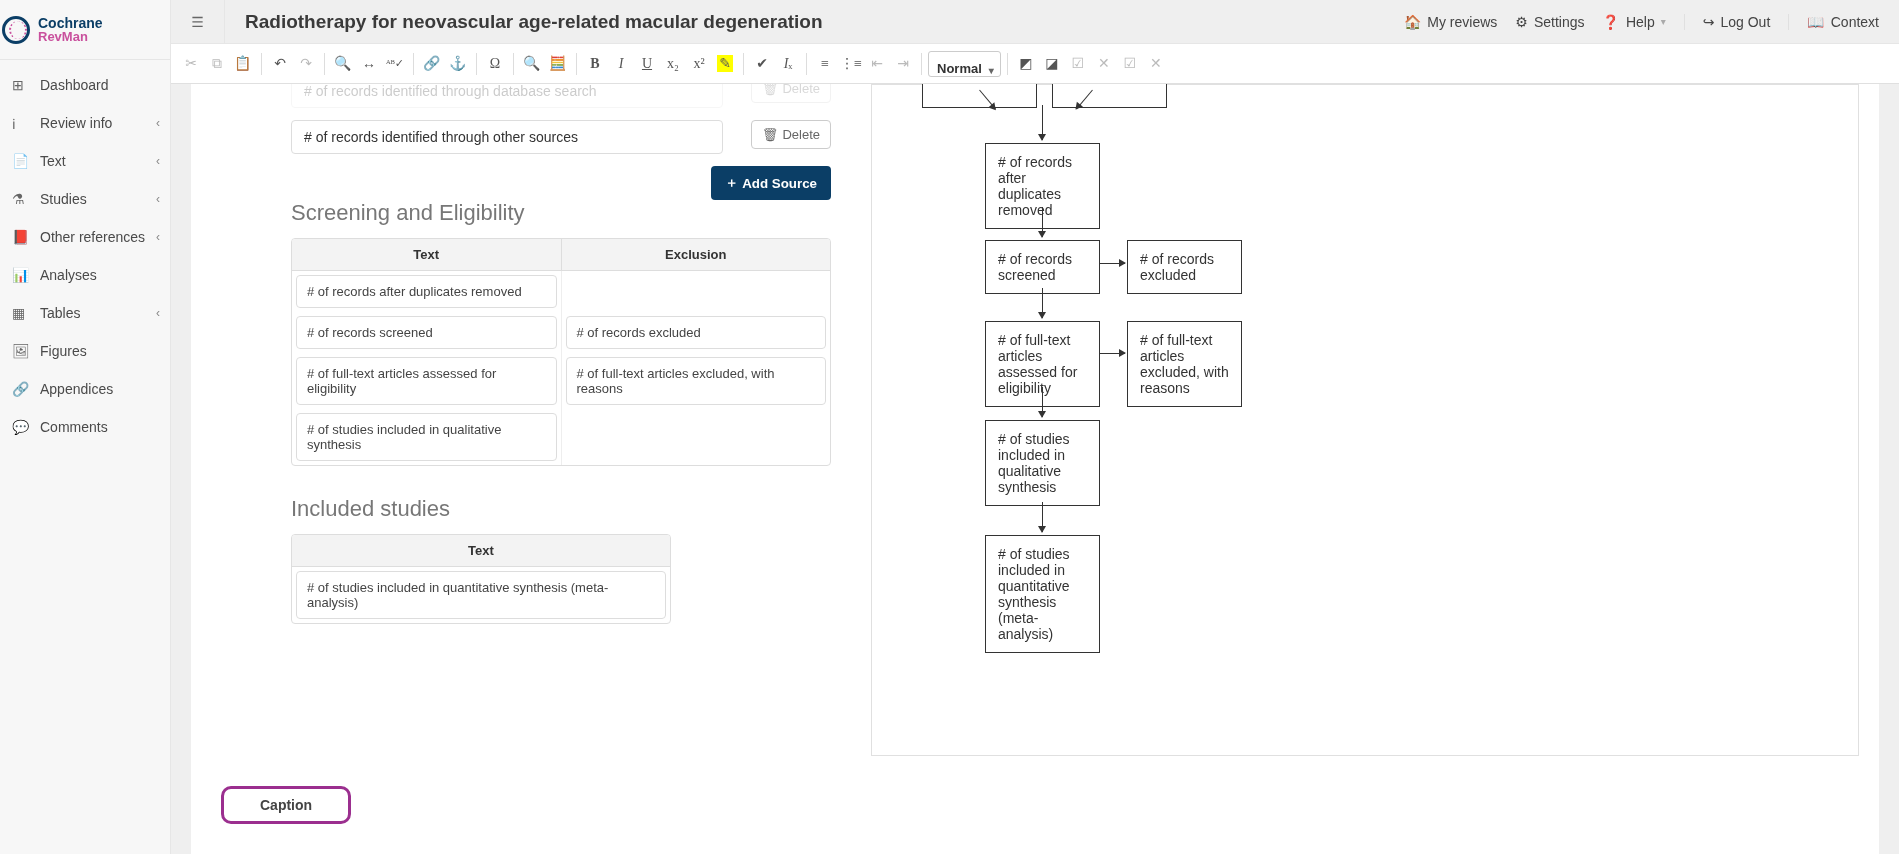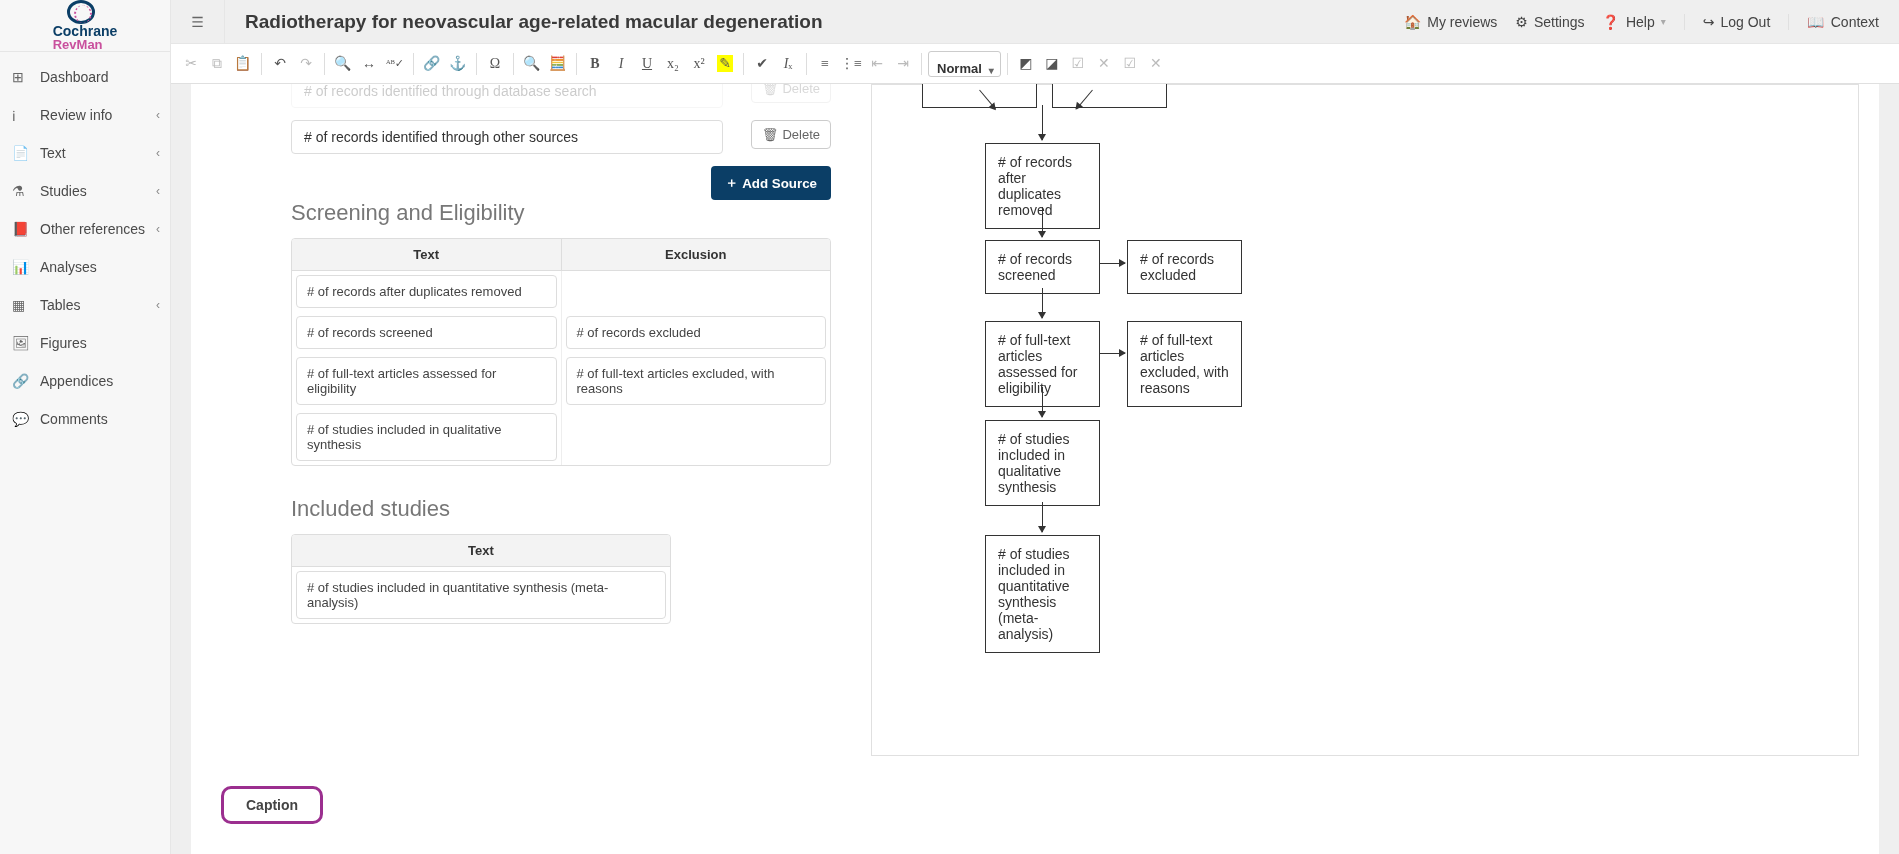--- a/index.html
+++ b/index.html
@@ -1,19 +1,19 @@
 <!DOCTYPE html>
 <html><head>
 <meta charset="utf-8">
 <style>
   * { box-sizing: border-box; margin: 0; padding: 0; }
   body { font-family: -apple-system, "Segoe UI", Helvetica, Arial, sans-serif; font-size: 14px; color: #333; background: #fff; overflow: hidden; }
   .app { display: flex; height: 854px; width: 1899px; }
   .sidebar { width: 171px; background: #f7f7f7; border-right: 1px solid #e6e6e6; display: flex; flex-direction: column; }
-  .logo-area { height: 52px; display: flex; align-items: center; padding: 0 10px; border-bottom: 1px solid #e6e6e6; flex-direction: column; }
+  .logo-area { height: 60px; display: flex; align-items: center; padding: 0 2px; border-bottom: 1px solid #e6e6e6; }
   .logo-circle { width: 28px; height: 28px; border: 3px solid #0b3e66; border-radius: 50%; position: relative; margin-right: 8px; }
   .logo-circle::after { content:""; position:absolute; left:4px; top:2px; width:14px; height:18px; border-left:2px dotted #c9509d; border-right:2px dotted #c9509d; border-radius:50%; }
   .logo-text { line-height: 1; }
   .logo-text .c1 { font-weight: 700; color: #0b3e66; font-size: 14px; }
   .logo-text .c2 { font-weight: 700; color: #c9509d; font-size: 13px; }
   .nav { padding-top: 6px; }
   .nav-item { display: flex; align-items: center; height: 38px; padding: 0 12px; color: #4a4a4a; cursor: pointer; position: relative; font-size: 14px; }
   .nav-item .ic { width: 18px; margin-right: 10px; color: #666; }
   .nav-item .chev { position: absolute; right: 10px; color: #888; font-size: 12px; }
   .topbar { height: 44px; display: flex; align-items: center; border-bottom: 1px solid #e6e6e6; padding: 0 10px 0 0; }
@@ -43,21 +43,21 @@
   .table-hdr { display:flex; background:#f3f3f3; border-bottom:1px solid #ddd; }
   .table-hdr .th { flex:1; text-align:center; padding:8px; font-weight:700; font-size:13px; border-right:1px solid #ddd; }
   .table-hdr .th:last-child { border-right:none; }
   .table-row { display:flex; }
   .table-row .td { flex:1; padding:4px; border-right:1px solid #eee; }
   .table-row .td:last-child { border-right:none; }
   .table-row .td .cell { border:1px solid #ddd; border-radius:4px; padding:8px 10px; font-size:13px; color:#444; }
   .single-col .table-hdr .th { flex:1; }
   .single-col .table-row .td { flex:1; }
   .caption-tab-wrap { margin: 30px 0 0 30px; }
-  .caption-tab { border:3px solid #9b2f8f; border-radius:10px; padding: 8px 22px; display:inline-block; font-weight:600; color:#444; background:#fff; }
+  .caption-tab { border:3px solid #9b2f8f; border-radius:10px; padding: 8px 36px; display:inline-block; font-weight:600; color:#444; background:#fff; }
   
   .flow { position:relative; width:100%; height:630px; }
   .box { position:absolute; border:1px solid #333; background:#fff; padding:10px 12px; font-size:14px; color:#333; width:115px; min-height: 58px; }
   .arrow-v { position:absolute; width:1px; background:#333; }
   .arrow-v::after { content:""; position:absolute; bottom:-1px; left:-4px; border-left:4.5px solid transparent; border-right:4.5px solid transparent; border-top:7px solid #333; }
   .arrow-h { position:absolute; height:1px; background:#333; }
   .arrow-h::after { content:""; position:absolute; right:-1px; top:-4px; border-top:4.5px solid transparent; border-bottom:4.5px solid transparent; border-left:7px solid #333; }
   .highlight { background: #ffff00; padding: 0 2px; }
 </style>
 </head>

